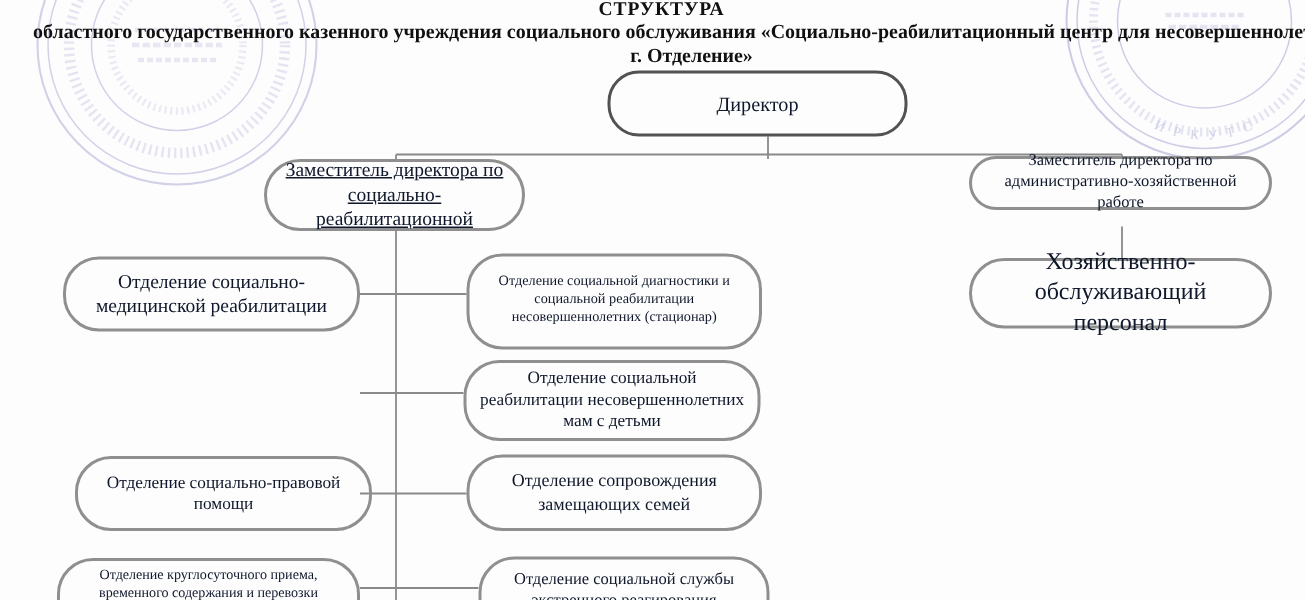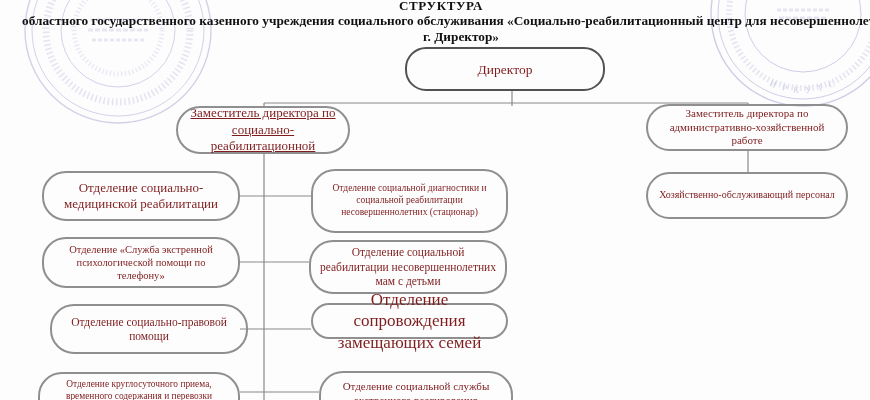--- a/index.html
+++ b/index.html
@@ -18,35 +18,35 @@
     white-space:nowrap;
   }
   .t1{left:441px;top:-2px;transform:translateX(-50%);font-size:13px;letter-spacing:.6px;}
   .t2{left:22px;top:13px;font-size:13.3px;}
   .t3{left:461px;top:29px;transform:translateX(-50%);font-size:13.3px;}
   .node{
     position:absolute;z-index:2;box-sizing:border-box;
     border:2px solid #8f8f8f;border-radius:24px;
     display:flex;align-items:center;justify-content:center;
     text-align:center;line-height:1.26;padding:2px 9px;
-    background:transparent;color:#7f1d1d;
+    background:transparent;color:#0f172a;
   }
   .director{left:405px;top:47px;width:200px;height:44px;font-size:13.5px;border:2.2px solid #525252;border-radius:21px;}
   .dep-soc {left:176px;top:106px;width:174px;height:48px;font-size:13px;text-decoration:underline;}
   .adm-per {left:408px;top:105px;width:205px;height:47px;font-size:11.5px;}
-  .dep-adm {left:646px;top:104px;width:202px;height:47px;font-size:11px;}
+  .dep-adm {left:646px;top:104px;width:202px;height:36px;font-size:11px;}
   .l1{left:42px;top:171px;width:198px;height:50px;font-size:13px;}
   .l2{left:42px;top:237px;width:198px;height:51px;font-size:10.5px;}
   .l3{left:50px;top:304px;width:198px;height:50px;font-size:11.5px;}
   .l4{left:38px;top:372px;width:202px;height:52px;font-size:9.4px;align-items:flex-start;padding-top:5px;}
   .m1{left:311px;top:169px;width:197px;height:64px;font-size:9.5px;}
   .m2{left:309px;top:240px;width:198px;height:54px;font-size:11.5px;}
-  .m3{left:311px;top:303px;width:197px;height:36px;font-size:17px;}
+  .m3{left:311px;top:303px;width:197px;height:51px;font-size:12px;}
   .m4{left:319px;top:371px;width:194px;height:52px;font-size:11px;align-items:flex-start;padding-top:7px;}
-  .household{left:646px;top:172px;width:202px;height:47px;font-size:10px;}
+  .household{left:646px;top:172px;width:202px;height:47px;font-size:16px;}
 </style>
 </head>
 <body>
 
 <div class="page">
 
   <svg class="layer stamps" width="870" height="400">
     <g transform="translate(118,30)" stroke="#8b8bc4" fill="none" opacity="0.38">
       <circle r="93" stroke-width="1.4"></circle>
       <circle r="86" stroke-width="1"></circle>
@@ -84,29 +84,28 @@
     <line x1="264" y1="154" x2="264" y2="400"></line>
     <line x1="748" y1="151" x2="748" y2="173"></line>
     <line x1="240" y1="196" x2="311" y2="196"></line>
     <line x1="240" y1="262" x2="309" y2="262"></line>
     <line x1="240" y1="329" x2="311" y2="329"></line>
     <line x1="240" y1="392" x2="319" y2="392"></line>
   </svg>
 
   <div class="title-line t1">СТРУКТУРА</div>
   <div class="title-line t2">областного государственного казенного учреждения социального обслуживания «Социально-реабилитационный центр для несовершеннолетних</div>
-  <div class="title-line t3">г. Директор»</div>
+  <div class="title-line t3">г. Отделение»</div>
 
   <div class="node director">Директор</div>
 
   <div class="node dep-soc">Заместитель директора по социально-реабилитационной</div>
   <div class="node dep-adm">Заместитель директора по административно-хозяйственной работе</div>
 
   <div class="node l1">Отделение социально-медицинской реабилитации</div>
-  <div class="node l2">Отделение «Служба экстренной психологической помощи по телефону»</div>
   <div class="node l3">Отделение социально-правовой помощи</div>
   <div class="node l4">Отделение круглосуточного приема, временного содержания и перевозки несовершеннолетних</div>
 
   <div class="node m1">Отделение социальной диагностики и социальной реабилитации несовершеннолетних (стационар)</div>
   <div class="node m2">Отделение социальной реабилитации несовершеннолетних мам с детьми</div>
   <div class="node m3">Отделение сопровождения замещающих семей</div>
   <div class="node m4">Отделение социальной службы экстренного реагирования</div>
 
   <div class="node household">Хозяйственно-обслуживающий персонал</div>
 

